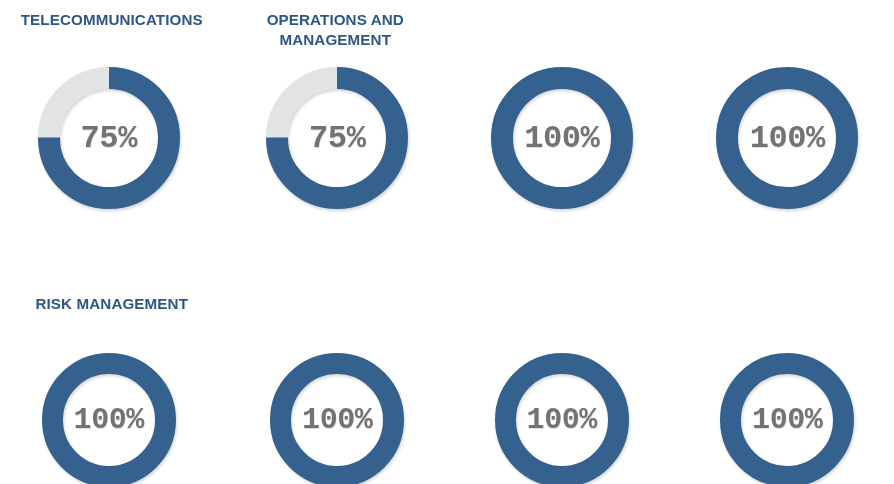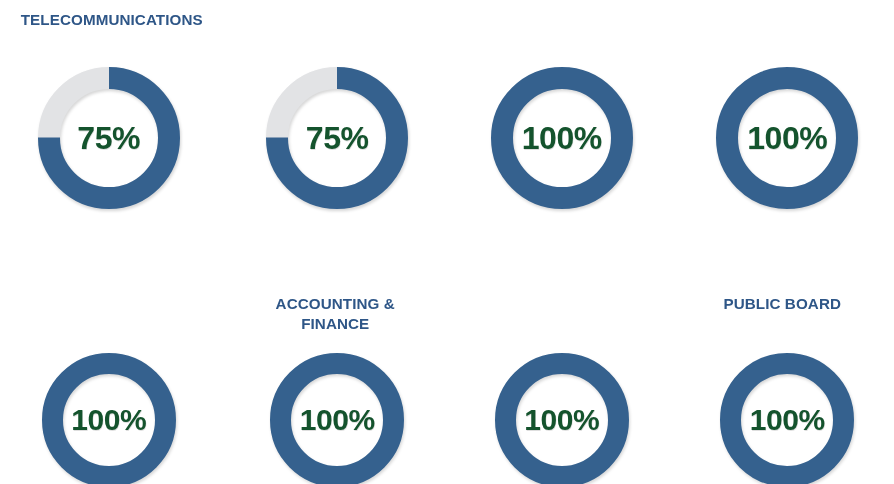--- a/index.html
+++ b/index.html
@@ -96,23 +96,23 @@
 
   .donut-value {
     position: absolute;
     left: 0;
     top: 0;
     width: 100%;
     height: 100%;
     display: flex;
     align-items: center;
     justify-content: center;
-    font-family: Liberation Sans, sans-serif;
+    font-family: Liberation Mono, monospace;
     font-weight: bold;
-    color: #14532d;
+    color: #737373;
     pointer-events: none;
     text-shadow: 0.5px 1px 0.5px rgba(0, 0, 0, 0.13);
   }
 
   .row-top .donut-value { font-size: 32px; letter-spacing: -0.4px; }
   .row-bottom .donut-value { font-size: 30px; letter-spacing: -0.4px; }
 
   
   .col-1 .donut-wrap { margin-left: -3px; }
   .col-2 .donut-wrap { margin-left: 2px; }
@@ -130,20 +130,22 @@
       <div class="donut-wrap" style="width: 142px; height: 142px;">
         <svg class="donut" width="142" height="142" viewBox="0 0 142 142">
             <circle cx="71" cy="71" r="60" fill="none" stroke="#E2E3E5" stroke-width="22"></circle>
             <circle cx="71" cy="71" r="60" fill="none" stroke="#35618E" stroke-width="22" stroke-linecap="butt" transform="rotate(-90 71 71)" stroke-dasharray="282.74333882308133 376.99111843077515"></circle>
           </svg>
         <div class="donut-value">75%</div>
       </div>
     </div>
 
     <div class="cell row-top col-2">
+      <div class="metric-label">OPERATIONS AND
+MANAGEMENT</div>
       <div class="donut-wrap" style="width: 142px; height: 142px;">
         <svg class="donut" width="142" height="142" viewBox="0 0 142 142">
             <circle cx="71" cy="71" r="60" fill="none" stroke="#E2E3E5" stroke-width="22"></circle>
             <circle cx="71" cy="71" r="60" fill="none" stroke="#35618E" stroke-width="22" stroke-linecap="butt" transform="rotate(-90 71 71)" stroke-dasharray="282.74333882308133 376.99111843077515"></circle>
           </svg>
         <div class="donut-value">75%</div>
       </div>
     </div>
 
     <div class="cell row-top col-3">
@@ -158,50 +160,48 @@
     <div class="cell row-top col-4">
       <div class="donut-wrap" style="width: 142px; height: 142px;">
         <svg class="donut" width="142" height="142" viewBox="0 0 142 142">
             <circle cx="71" cy="71" r="60" fill="none" stroke="#35618E" stroke-width="22" stroke-linecap="butt" transform="rotate(-90 71 71)"></circle>
           </svg>
         <div class="donut-value">100%</div>
       </div>
     </div>
 
     <div class="cell row-bottom col-1">
+      <div class="metric-label">RISK MANAGEMENT</div>
       <div class="donut-wrap" style="width: 134px; height: 134px;">
         <svg class="donut" width="134" height="134" viewBox="0 0 134 134">
             <circle cx="67" cy="67" r="56.5" fill="none" stroke="#35618E" stroke-width="21" stroke-linecap="butt" transform="rotate(-90 67 67)"></circle>
           </svg>
         <div class="donut-value">100%</div>
       </div>
     </div>
 
     <div class="cell row-bottom col-2">
-      <div class="metric-label">ACCOUNTING &amp;
-FINANCE</div>
       <div class="donut-wrap" style="width: 134px; height: 134px;">
         <svg class="donut" width="134" height="134" viewBox="0 0 134 134">
             <circle cx="67" cy="67" r="56.5" fill="none" stroke="#35618E" stroke-width="21" stroke-linecap="butt" transform="rotate(-90 67 67)"></circle>
           </svg>
         <div class="donut-value">100%</div>
       </div>
     </div>
 
     <div class="cell row-bottom col-3">
       <div class="donut-wrap" style="width: 134px; height: 134px;">
         <svg class="donut" width="134" height="134" viewBox="0 0 134 134">
             <circle cx="67" cy="67" r="56.5" fill="none" stroke="#35618E" stroke-width="21" stroke-linecap="butt" transform="rotate(-90 67 67)"></circle>
           </svg>
         <div class="donut-value">100%</div>
       </div>
     </div>
 
     <div class="cell row-bottom col-4">
-      <div class="metric-label">PUBLIC BOARD</div>
       <div class="donut-wrap" style="width: 134px; height: 134px;">
         <svg class="donut" width="134" height="134" viewBox="0 0 134 134">
             <circle cx="67" cy="67" r="56.5" fill="none" stroke="#35618E" stroke-width="21" stroke-linecap="butt" transform="rotate(-90 67 67)"></circle>
           </svg>
         <div class="donut-value">100%</div>
       </div>
     </div>
 
   </div>
 </div>

